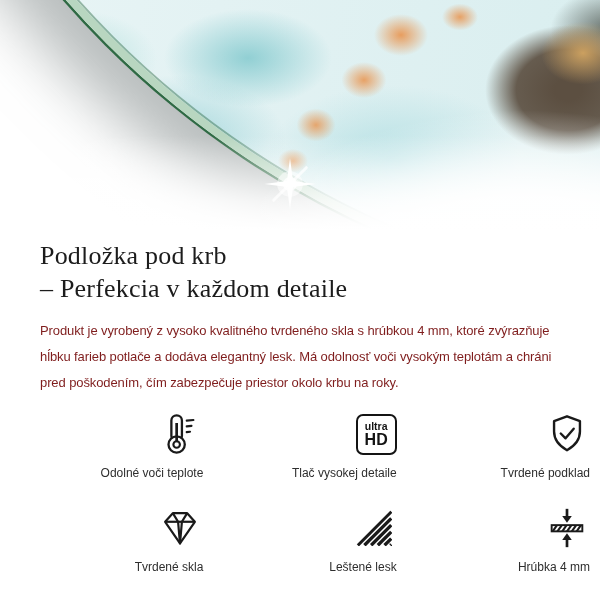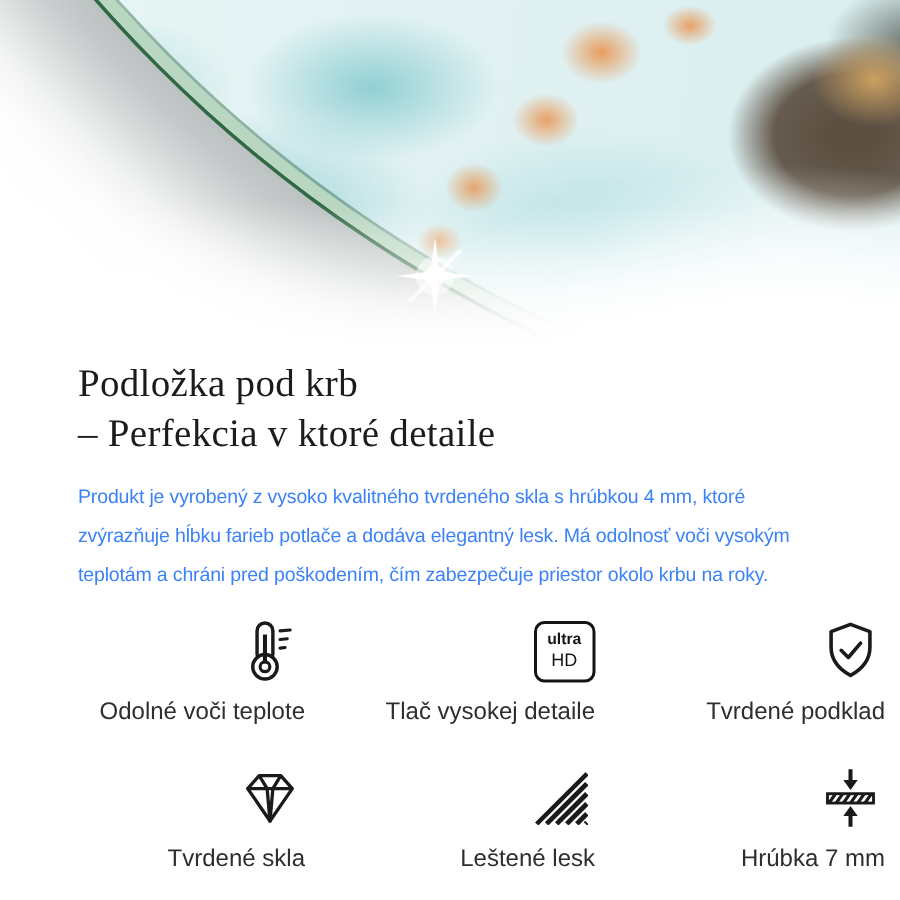--- a/index.html
+++ b/index.html
@@ -33,72 +33,72 @@
   }
   .sparkle { position:absolute; left:262px; top:156px; width:56px; height:56px; }
   .hero-fade {
     position:absolute; inset:0; pointer-events:none;
     background:
       radial-gradient(430px 270px at 520px 310px, #fff 0%, rgba(255,255,255,0.9) 42%, rgba(255,255,255,0) 74%),
       linear-gradient(to bottom, rgba(255,255,255,0) 58%, rgba(255,255,255,0.78) 86%, #fff 98%);
   }
 
   
-  .content { padding:0 52px; }
+  .content { padding:0 40px; }
   h1 {
     margin-top:5px;
     font-family:"Liberation Serif", serif;
     font-weight:400; font-size:26px; line-height:33px;
     color:#1c1c1c; letter-spacing:0.2px;
   }
   h1 span { display:block; }
   .desc {
     margin-top:13px; width:552px; max-width:100%;
     font-size:13px; line-height:26px; letter-spacing:-0.1px;
-    color:#3b82f6;
+    color:#7f1d1d;
   }
 
   
   .features {
     margin-top:14px; padding:0 10px;
     display:grid; grid-template-columns:1fr 1fr 1fr; row-gap:24px;
   }
   .feature { display:flex; flex-direction:column; align-items:flex-end; }
   .icn { height:48px; display:flex; align-items:center; justify-content:center; margin-bottom:8px; }
   .icn svg { display:block; }
-  .lbl { font-size:16px; color:#2e2e2e; }
+  .lbl { font-size:12px; color:#2e2e2e; }
 
   .hd-box {
     width:41px; height:41px; border:2.6px solid #141414; border-radius:7px;
     display:flex; flex-direction:column; align-items:center; justify-content:center;
     color:#141414;
   }
   .hd-box .ultra { font-size:10.5px; font-weight:700; line-height:11px; }
-  .hd-box .hd   { font-size:12px;  font-weight:400; line-height:16px; }
+  .hd-box .hd   { font-size:16px;  font-weight:700; line-height:16px; }
 </style>
 </head>
 <body>
 
 <div>
 
   <section class="hero">
     <div class="disc"></div>
     <svg class="sparkle" viewBox="0 0 48 48">
       <path d="M10 38 L38 10" stroke="rgba(255,255,255,0.75)" stroke-width="2.5" stroke-linecap="round"></path>
       <circle cx="24" cy="24" r="11" fill="rgba(255,255,255,0.55)"></circle>
       <circle cx="24" cy="24" r="6" fill="rgba(255,255,255,0.85)"></circle>
       <path d="M24 2 L26.6 21.4 L46 24 L26.6 26.6 L24 46 L21.4 26.6 L2 24 L21.4 21.4 Z" fill="#ffffff"></path>
     </svg>
     <div class="hero-fade"></div>
   </section>
 
   <section class="content">
     <h1>
       <span>Podložka pod krb</span>
-      <span>– Perfekcia v ktoré detaile</span>
+      <span>– Perfekcia v každom detaile</span>
     </h1>
     <p class="desc">Produkt je vyrobený z vysoko kvalitného tvrdeného skla s hrúbkou 4 mm, ktoré zvýrazňuje hĺbku farieb potlače a dodáva elegantný lesk. Má odolnosť voči vysokým teplotám a chráni pred poškodením, čím zabezpečuje priestor okolo krbu na roky.</p>
   </section>
 
   <section class="features">
 
     <div class="feature">
       <div class="icn">
         <svg width="46" height="46" viewBox="0 0 48 48" fill="none" stroke="#1a1a1a" stroke-width="2.4">
           <rect x="15" y="4.5" width="11" height="27" rx="5.5" fill="#fff"></rect>
@@ -181,17 +181,17 @@
           <g clip-path="url(#barClip)" stroke="#1a1a1a" stroke-width="2.2">
             <line x1="8" y1="29" x2="15" y2="19"></line>
             <line x1="13" y1="29" x2="20" y2="19"></line>
             <line x1="18" y1="29" x2="25" y2="19"></line>
             <line x1="23" y1="29" x2="30" y2="19"></line>
             <line x1="28" y1="29" x2="35" y2="19"></line>
             <line x1="33" y1="29" x2="40" y2="19"></line>
           </g>
         </svg>
       </div>
-      <div class="lbl">Hrúbka 7 mm</div>
+      <div class="lbl">Hrúbka 4 mm</div>
     </div>
 
   </section>
 </div>
 
 </body></html>

